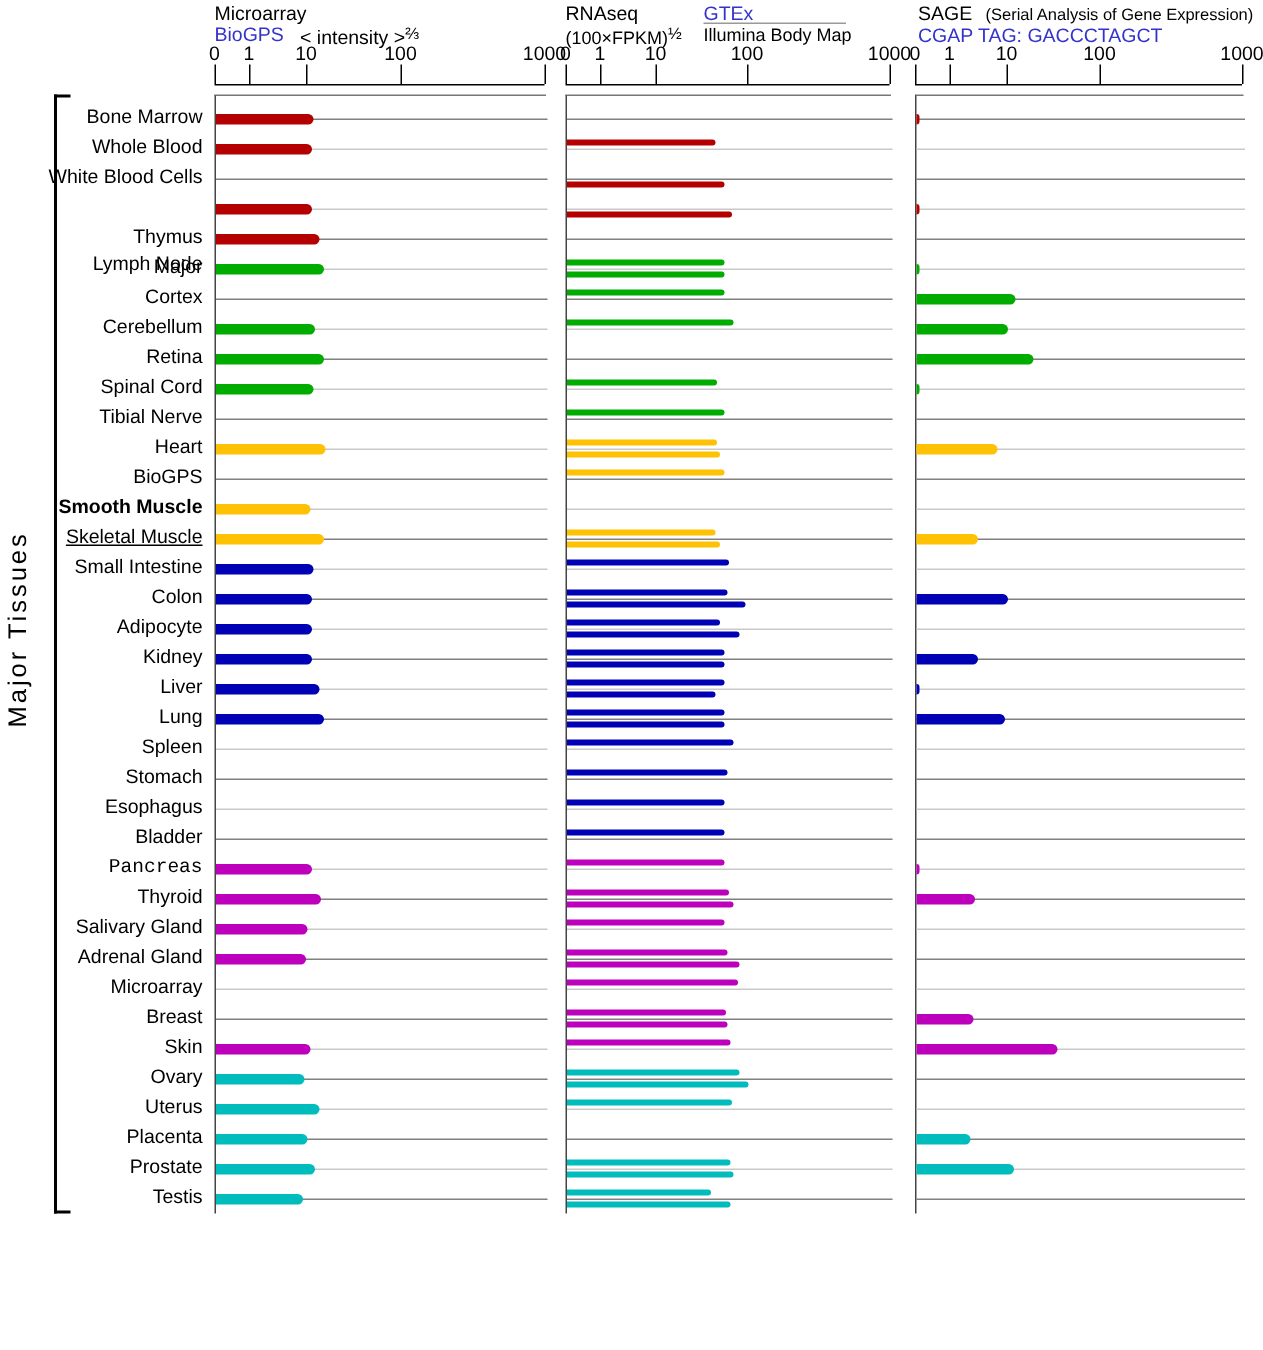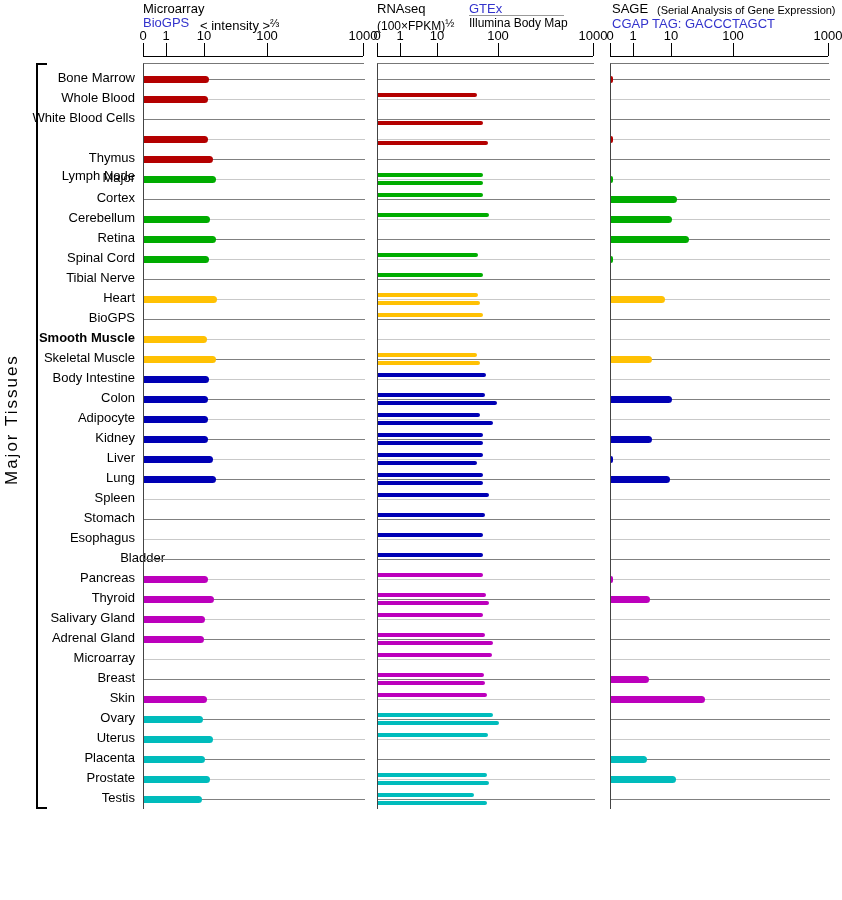--- a/index.html
+++ b/index.html
@@ -98,32 +98,32 @@
       <div class="tissue-label" style="top: 150px;">Thymus</div>
       <div class="tissue-label" style="top: 170px;">Major</div>
       <div class="tissue-label" style="top: 190px;">Cortex</div>
       <div class="tissue-label" style="top: 210px;">Cerebellum</div>
       <div class="tissue-label" style="top: 230px;">Retina</div>
       <div class="tissue-label" style="top: 250px;">Spinal Cord</div>
       <div class="tissue-label" style="top: 270px;">Tibial Nerve</div>
       <div class="tissue-label" style="top: 290px;">Heart</div>
       <div class="tissue-label" style="top: 310px;">BioGPS</div>
       <div class="tissue-label" style="top: 330px; font-weight: bold;">Smooth Muscle</div>
-      <div class="tissue-label" style="top: 350px;">Skeletal Muscle</div>
-      <div class="tissue-label" style="top: 370px;">Body Intestine</div>
+      <div class="tissue-label" style="top: 350px; text-decoration: underline;">Skeletal Muscle</div>
+      <div class="tissue-label" style="top: 370px;">Small Intestine</div>
       <div class="tissue-label" style="top: 390px;">Colon</div>
       <div class="tissue-label" style="top: 410px;">Adipocyte</div>
       <div class="tissue-label" style="top: 430px;">Kidney</div>
       <div class="tissue-label" style="top: 450px;">Liver</div>
       <div class="tissue-label" style="top: 470px;">Lung</div>
       <div class="tissue-label" style="top: 490px;">Spleen</div>
       <div class="tissue-label" style="top: 510px;">Stomach</div>
       <div class="tissue-label" style="top: 530px;">Esophagus</div>
-      <div class="tissue-label" style="top: 550px; padding-left: 30px;">Bladder</div>
-      <div class="tissue-label" style="top: 570px;">Pancreas</div>
+      <div class="tissue-label" style="top: 550px;">Bladder</div>
+      <div class="tissue-label" style="top: 570px; font-family: Liberation Mono, monospace;">Pancreas</div>
       <div class="tissue-label" style="top: 590px;">Thyroid</div>
       <div class="tissue-label" style="top: 610px;">Salivary Gland</div>
       <div class="tissue-label" style="top: 630px;">Adrenal Gland</div>
       <div class="tissue-label" style="top: 650px;">Microarray</div>
       <div class="tissue-label" style="top: 670px;">Breast</div>
       <div class="tissue-label" style="top: 690px;">Skin</div>
       <div class="tissue-label" style="top: 710px;">Ovary</div>
       <div class="tissue-label" style="top: 730px;">Uterus</div>
       <div class="tissue-label" style="top: 750px;">Placenta</div>
       <div class="tissue-label" style="top: 770px;">Prostate</div>

